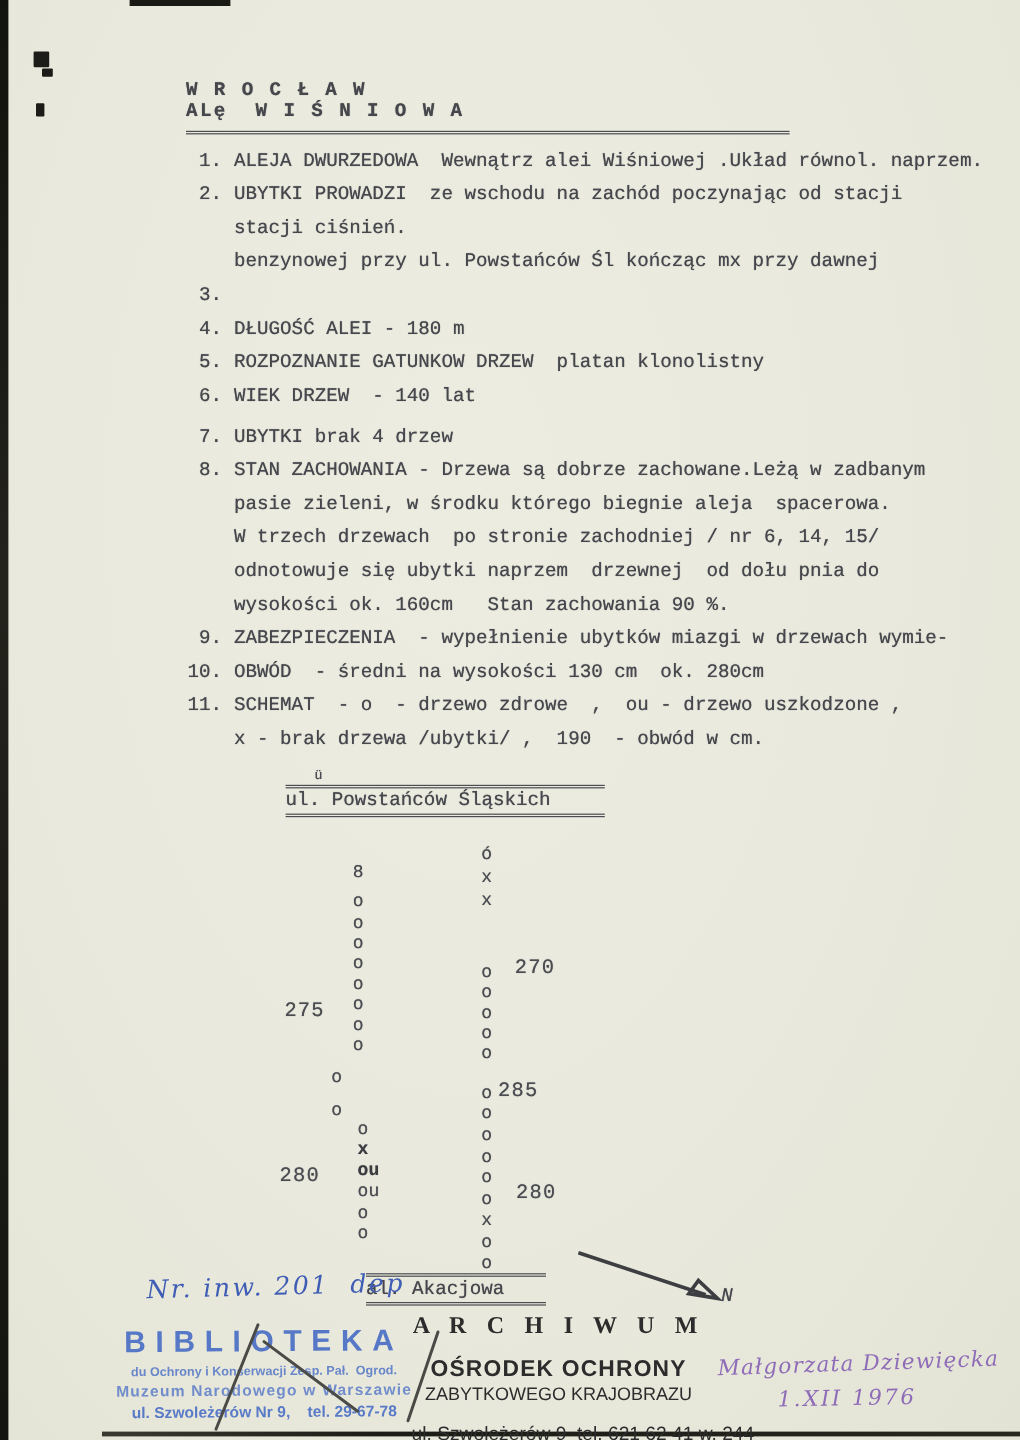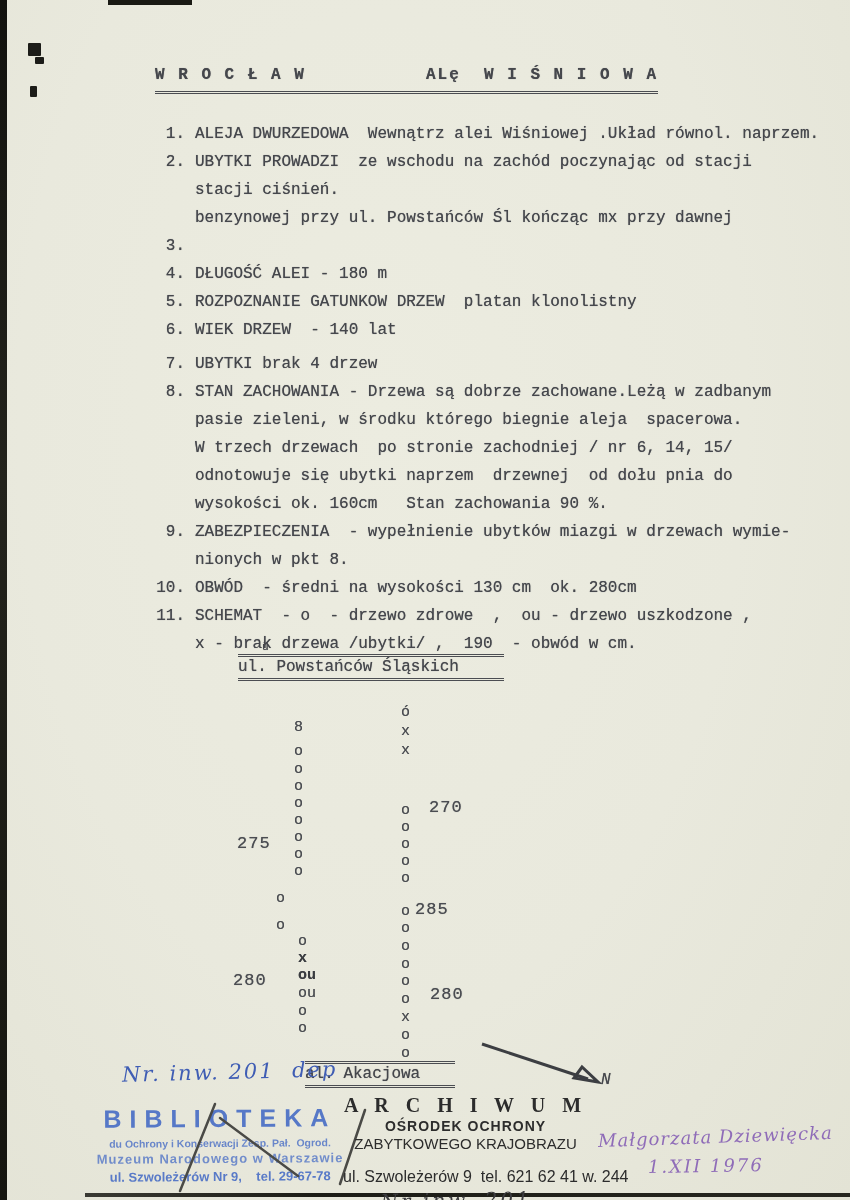--- a/index.html
+++ b/index.html
@@ -23,21 +23,21 @@
   }
   
   .edge-left{position:absolute;left:0;top:0;width:7px;height:1200px;background:linear-gradient(180deg,#12120e,#23231c 40%,#15150f);}
   .edge-top{position:absolute;left:108px;top:0;width:84px;height:5px;background:#1a1a14;}
   .edge-bottom{position:absolute;left:85px;top:1193px;width:765px;height:4px;background:linear-gradient(90deg,#3a3a33,#1c1c16 30%,#26261f);}
   .speck{position:absolute;background:#1c1c18;border-radius:1px;}
   .speck.s1{left:28px;top:43px;width:13px;height:13px;}
   .speck.s2{left:35px;top:57px;width:9px;height:7px;}
   .speck.s3{left:30px;top:86px;width:7px;height:11px;}
   
-  .tw{color:var(--ink);text-shadow:0 0 0.7px rgba(60,62,70,.75);}
+  .tw{color:var(--ink);text-shadow:0 0 0.7px rgba(60,62,70,.75);flex-direction:column;}
   .title-row{
     position:absolute;left:155px;top:66px;width:503px;
     display:flex;justify-content:space-between;
     border-bottom:3px double #4b4d52;padding-bottom:7px;
     font-size:16px;font-weight:bold;letter-spacing:2px;white-space:pre;
   }
   .list{position:absolute;left:0;top:120px;width:850px;}
   .item{display:flex;line-height:28px;font-size:16px;}
   .item:nth-child(7){margin-top:6px;}
   .num{width:185px;text-align:right;padding-right:0;flex:none;}
@@ -60,21 +60,21 @@
   .hand{font-family:"DejaVu Serif","Liberation Serif",serif;font-style:italic;}
   .hw-inv{position:absolute;left:122px;top:1060px;font-size:21px;color:var(--ink-blue);transform:rotate(-1.5deg);letter-spacing:2px;white-space:pre;}
   .lib-stamp{position:absolute;left:95px;top:1104px;width:250px;color:var(--stamp-blue);text-align:center;transform:rotate(-.4deg);font-family:"Liberation Sans",sans-serif;}
   .lib-l1{font-size:25px;font-weight:bold;letter-spacing:8px;opacity:.92;}
   .lib-l2{font-size:10.5px;font-weight:bold;margin-top:4px;opacity:.8;white-space:pre;}
   .lib-l3{font-size:13px;font-weight:bold;margin-top:2px;opacity:.75;letter-spacing:1px;}
   .lib-l4{font-size:13px;font-weight:bold;margin-top:3px;opacity:.9;white-space:pre;}
   .cross-svg{position:absolute;left:170px;top:1096px;}
   .arch-stamp{position:absolute;left:343px;top:1094px;width:245px;color:var(--stamp-black);text-align:center;font-family:"Liberation Sans",sans-serif;}
   .arch-l1{font-family:"Liberation Serif",serif;font-size:20px;font-weight:bold;letter-spacing:6px;white-space:pre;}
-  .arch-l2{font-size:14px;font-weight:bold;letter-spacing:1px;margin-top:1px;}
+  .arch-l2{font-size:19px;font-weight:bold;letter-spacing:1px;margin-top:14px;}
   .arch-l3{font-size:15px;font-weight:normal;margin-top:1px;}
   .arch-l4{font-size:16px;font-weight:normal;margin-top:16px;white-space:pre;}
   .arch-hw{font-family:"DejaVu Serif","Liberation Serif",serif;font-style:italic;font-size:20px;letter-spacing:3px;margin-top:2px;color:#3b3b3e;transform:rotate(-1deg);}
   .sig-name{position:absolute;left:598px;top:1126px;font-size:18px;color:var(--ink-violet);transform:rotate(-2deg);letter-spacing:1px;white-space:pre;}
   .sig-date{position:absolute;left:648px;top:1155px;font-size:18px;color:var(--ink-violet);transform:rotate(-1deg);letter-spacing:2px;white-space:pre;}
 </style>
 </head>
 <body>
 
 <div class="page">
@@ -140,21 +140,20 @@
           <div class="line">pasie zieleni, w środku którego biegnie aleja  spacerowa.</div>
           <div class="line">W trzech drzewach  po stronie zachodniej / nr 6, 14, 15/</div>
           <div class="line">odnotowuje się ubytki naprzem  drzewnej  od dołu pnia do</div>
           <div class="line">wysokości ok. 160cm   Stan zachowania 90 %.</div>
         </div>
       </div>
       <div class="item">
         <span class="num">9.</span>
         <div class="lines">
           <div class="line">ZABEZPIECZENIA  - wypełnienie ubytków miazgi w drzewach wymie-</div>
-          <div class="line">nionych w pkt 8.</div>
         </div>
       </div>
       <div class="item">
         <span class="num">10.</span>
         <div class="lines">
           <div class="line">OBWÓD  - średni na wysokości 130 cm  ok. 280cm</div>
         </div>
       </div>
       <div class="item">
         <span class="num">11.</span>

